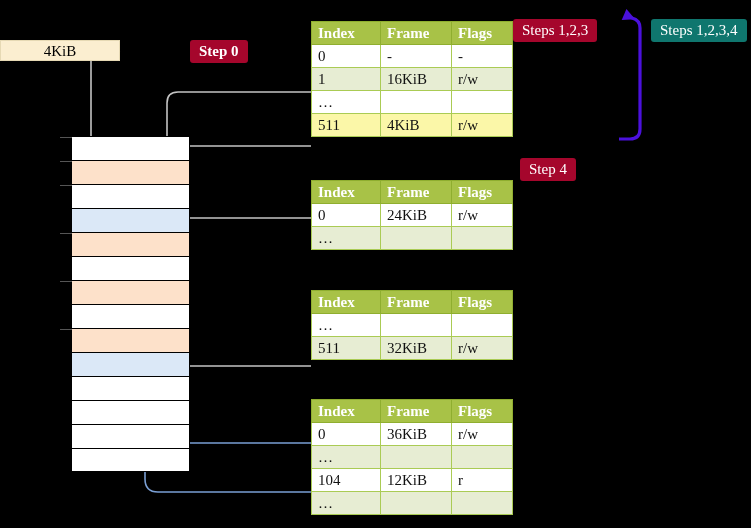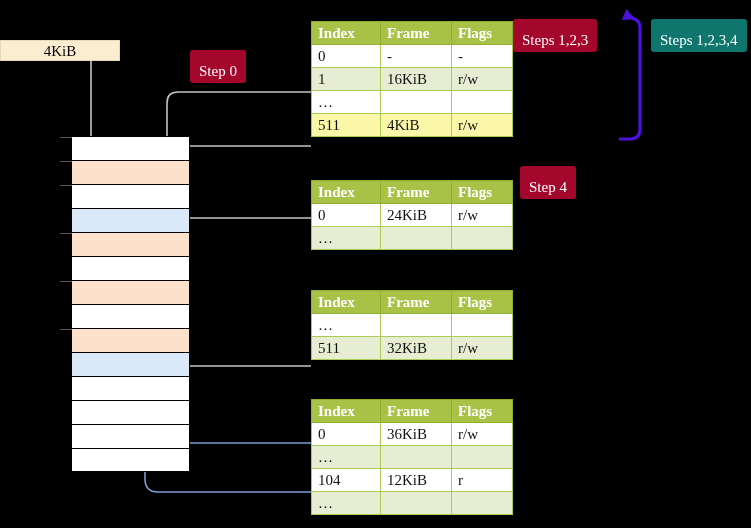--- a/index.html
+++ b/index.html
@@ -9,21 +9,21 @@
     color:#000;
   }
   .stage{position:absolute;left:0;top:0;width:751px;height:528px;}
 
   
   .badge{
     position:absolute;
     color:#ffffff;
     font-size:15px;
     line-height:18px;
-    padding:12px 9px 3px 9px;
+    padding:2px 9px 3px 9px;
     border-radius:3px;
     white-space:nowrap;
     font-family:"Liberation Serif", serif;
   }
   .badge.red{background:#a5062c;}
   .badge.blue{background:#0f766e;}
 
   
   .kbox{
     position:absolute;
@@ -178,30 +178,30 @@
       <div class="memrow orange" style="height: 24px; position: relative;">
         <span class="tick" style="top: 0px;"></span>
       </div>
       <div class="memrow bluerow" style="height: 24px; position: relative;"></div>
       <div class="memrow" style="height: 24px; position: relative;"></div>
       <div class="memrow" style="height: 24px; position: relative;"></div>
       <div class="memrow" style="height: 24px; position: relative;"></div>
       <div class="memrow" style="height: 24px; position: relative;"></div>
     </div>
 
-  <div class="badge red" style="left:190px;top:50px;">
+  <div class="badge red" style="left:190px;top:40px;font-weight:bold;">
     <span>Step 0</span>
   </div>
   <div class="badge red" style="left:513px;top:19px;">
     <span>Steps 1,2,3</span>
   </div>
   <div class="badge blue" style="left:651px;top:19px;">
     <span>Steps 1,2,3,4</span>
   </div>
-  <div class="badge red" style="left:520px;top:158px;margin-top:8px;">
+  <div class="badge red" style="left:520px;top:158px;">
     <span>Step 4</span>
   </div>
 
   <div id="tables-host">
       <table class="ptable" style="left: 311px; top: 21px;">
         <thead>
           <tr>
             <th class="c-index">Index</th>
             <th class="c-frame">Frame</th>
             <th class="c-flags">Flags</th>

